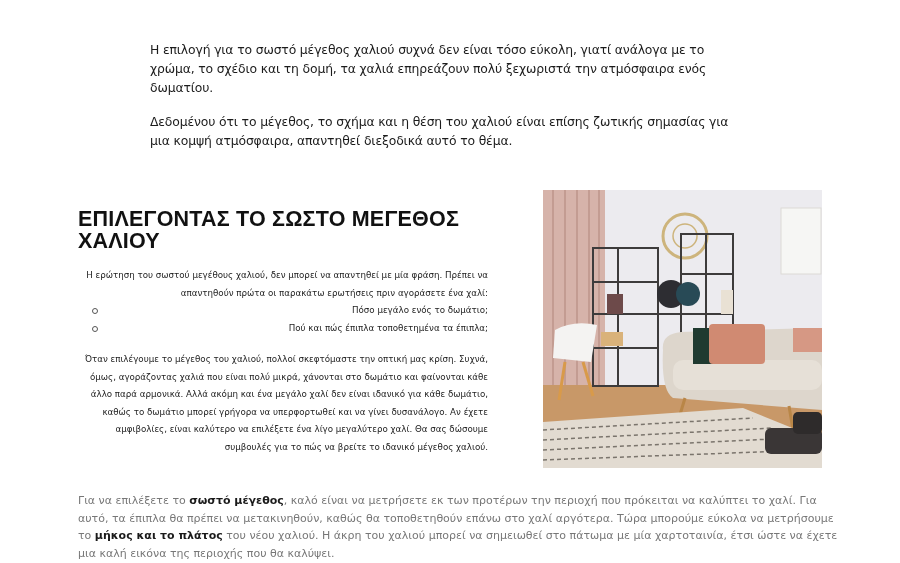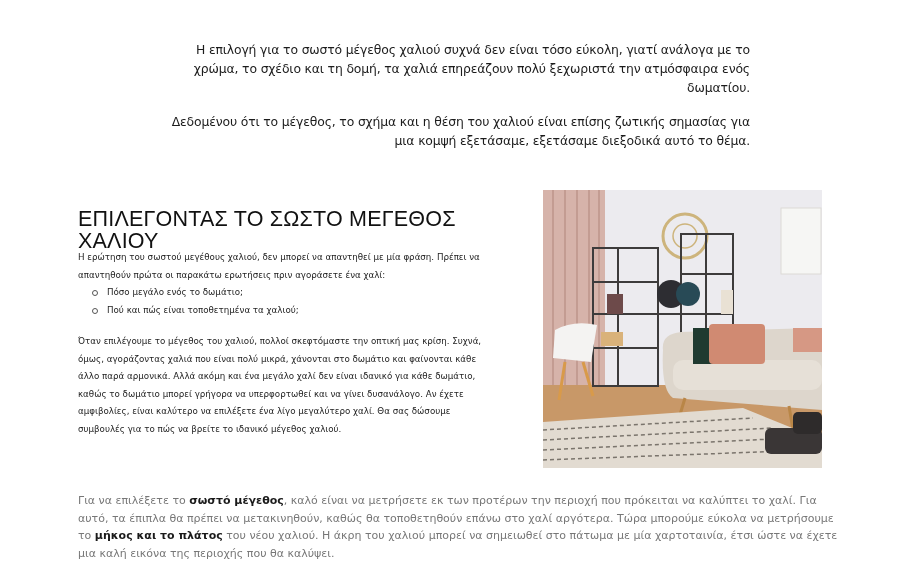--- a/index.html
+++ b/index.html
@@ -5,33 +5,33 @@
   html, body { margin: 0; padding: 0; }
   body {
     width: 900px; height: 563px; overflow: hidden;
     background: #ffffff;
     font-family: "DejaVu Sans", "Liberation Sans", sans-serif;
     position: relative;
     color: #1a1a1a;
   }
   .intro {
     position: absolute; left: 150px; top: 40px; width: 600px;
-    text-align: right; font-size: 12.4px; line-height: 19px; color: #1c1c1c;
+    text-align: left; font-size: 12.4px; line-height: 19px; color: #1c1c1c;
     letter-spacing: -0.15px;
   }
   .intro p { margin: 0 0 15px 0; }
   .section-title {
     position: absolute; left: 78px; top: 208px; width: 420px;
     font-family: "Liberation Sans", sans-serif;
-    font-size: 21.5px; line-height: 22px; font-weight: normal; margin: 0;
+    font-size: 21.5px; line-height: 22px; font-weight: bold; margin: 0;
     color: #111; letter-spacing: 0.2px;
   }
   .body-text {
-    position: absolute; left: 78px; top: 249px; width: 410px;
-    font-size: 8.7px; line-height: 17.5px; color: #222;
+    position: absolute; left: 78px; top: 267px; width: 410px;
+    font-size: 8.7px; line-height: 17.5px; color: #222; text-align: right;
   }
   .body-text p { margin: 0; }
   .body-text ul { list-style: none; margin: 0 0 14px 0; padding: 0 0 0 14px; }
   .body-text li { position: relative; padding-left: 15px; }
   .body-text li .bullet {
     position: absolute; left: 0; top: 6px; width: 4px; height: 4px;
     border: 1px solid #555; border-radius: 50%;
   }
   .hero-image {
     position: absolute; left: 543px; top: 190px; width: 279px; height: 278px;
@@ -41,30 +41,30 @@
     position: absolute; left: 78px; top: 492px; width: 760px;
     font-size: 11px; line-height: 17.5px; color: #777;
   }
   .footer-text b { color: #1a1a1a; font-weight: bold; }
 </style>
 </head>
 <body>
 
 <div class="intro">
   <p>Η επιλογή για το σωστό μέγεθος χαλιού συχνά δεν είναι τόσο εύκολη, γιατί ανάλογα με το χρώμα, το σχέδιο και τη δομή, τα χαλιά επηρεάζουν πολύ ξεχωριστά την ατμόσφαιρα ενός δωματίου.</p>
-  <p>Δεδομένου ότι το μέγεθος, το σχήμα και η θέση του χαλιού είναι επίσης ζωτικής σημασίας για μια κομψή εξετάσαμε, εξετάσαμε διεξοδικά αυτό το θέμα.</p>
+  <p>Δεδομένου ότι το μέγεθος, το σχήμα και η θέση του χαλιού είναι επίσης ζωτικής σημασίας για μια κομψή ατμόσφαιρα, απαντηθεί διεξοδικά αυτό το θέμα.</p>
 </div>
 
 <h2 class="section-title">ΕΠΙΛΕΓΟΝΤΑΣ ΤΟ ΣΩΣΤΟ ΜΕΓΕΘΟΣ ΧΑΛΙΟΥ</h2>
 
 <div class="body-text">
   <p>Η ερώτηση του σωστού μεγέθους χαλιού, δεν μπορεί να απαντηθεί με μία φράση. Πρέπει να απαντηθούν πρώτα οι παρακάτω  ερωτήσεις πριν αγοράσετε ένα χαλί:</p>
   <ul>
     <li><span class="bullet"></span><span>Πόσο μεγάλο ενός το δωμάτιο;</span></li>
-    <li><span class="bullet"></span><span>Πού και πώς είναι τοποθετημένα τα χαλιού;</span></li>
+    <li><span class="bullet"></span><span>Πού και πώς έπιπλα τοποθετημένα τα έπιπλα;</span></li>
   </ul>
   <p>Όταν επιλέγουμε το μέγεθος του χαλιού, πολλοί σκεφτόμαστε την οπτική μας κρίση. Συχνά, όμως, αγοράζοντας χαλιά που είναι πολύ μικρά, χάνονται στο δωμάτιο και φαίνονται κάθε άλλο παρά αρμονικά. Αλλά ακόμη και ένα μεγάλο χαλί δεν είναι ιδανικό για κάθε δωμάτιο, καθώς το δωμάτιο μπορεί γρήγορα να υπερφορτωθεί και να γίνει δυσανάλογο. Αν έχετε αμφιβολίες, είναι καλύτερο να επιλέξετε ένα λίγο μεγαλύτερο χαλί. Θα σας δώσουμε συμβουλές για το πώς να βρείτε το ιδανικό μέγεθος χαλιού.</p>
 </div>
 
 <div class="hero-image">
   <svg width="279" height="278" viewBox="0 0 279 278" xmlns="http://www.w3.org/2000/svg">
     <rect x="0" y="0" width="279" height="278" fill="#ecebef"></rect>
 
     <rect x="0" y="0" width="62" height="200" fill="#d6b3aa"></rect>
     <g stroke="#c39c92" stroke-width="2">

